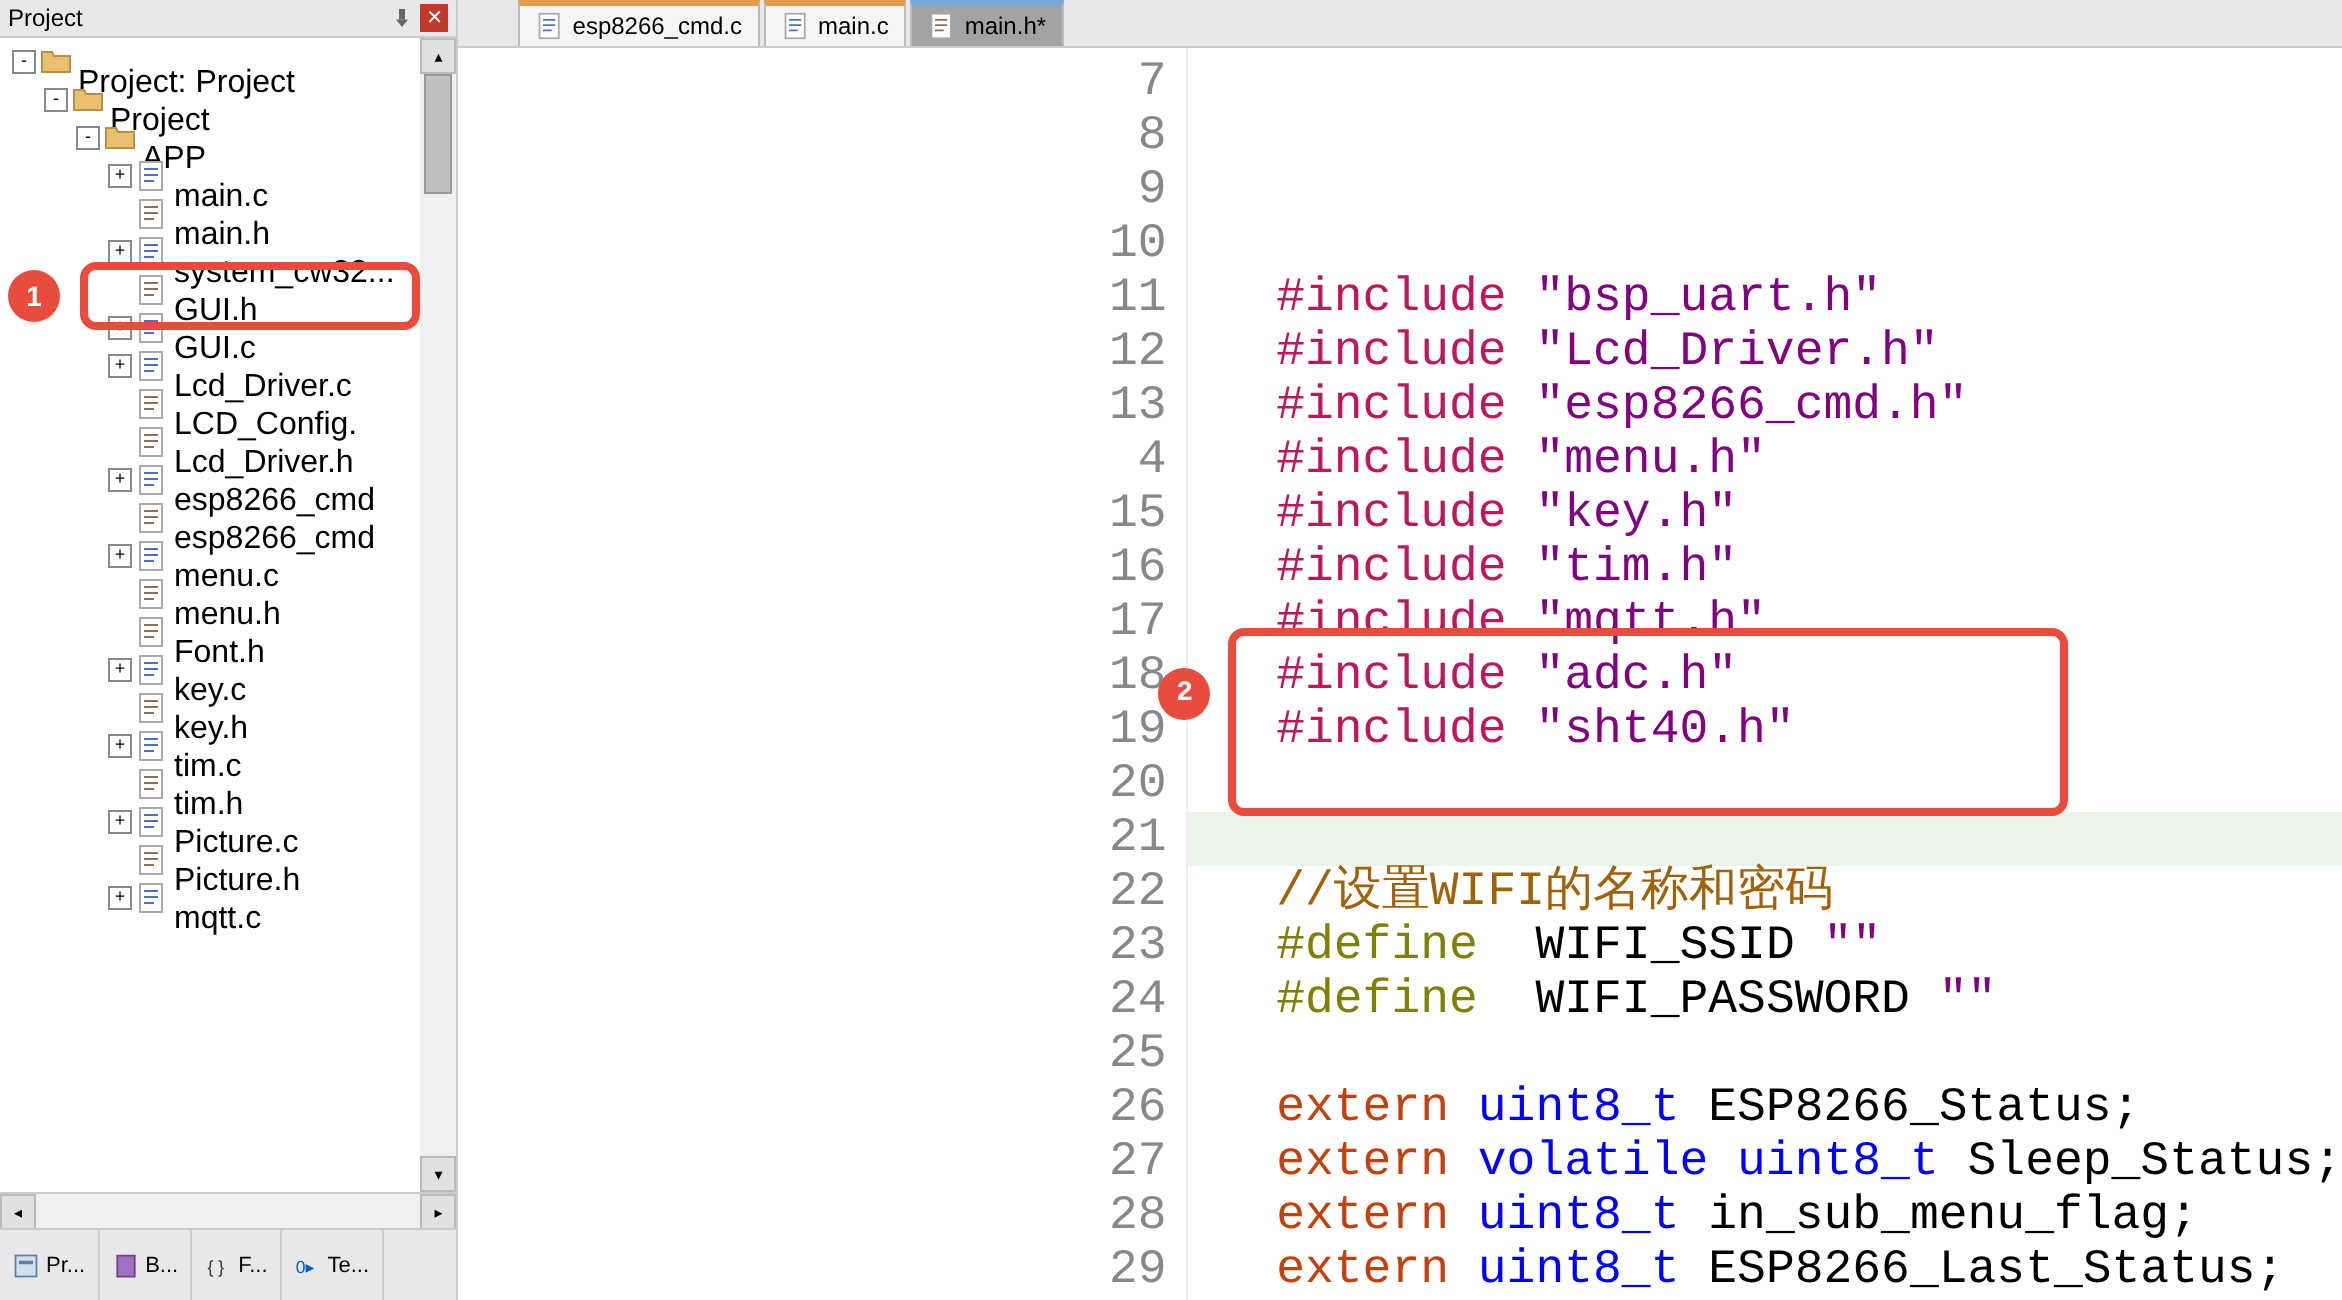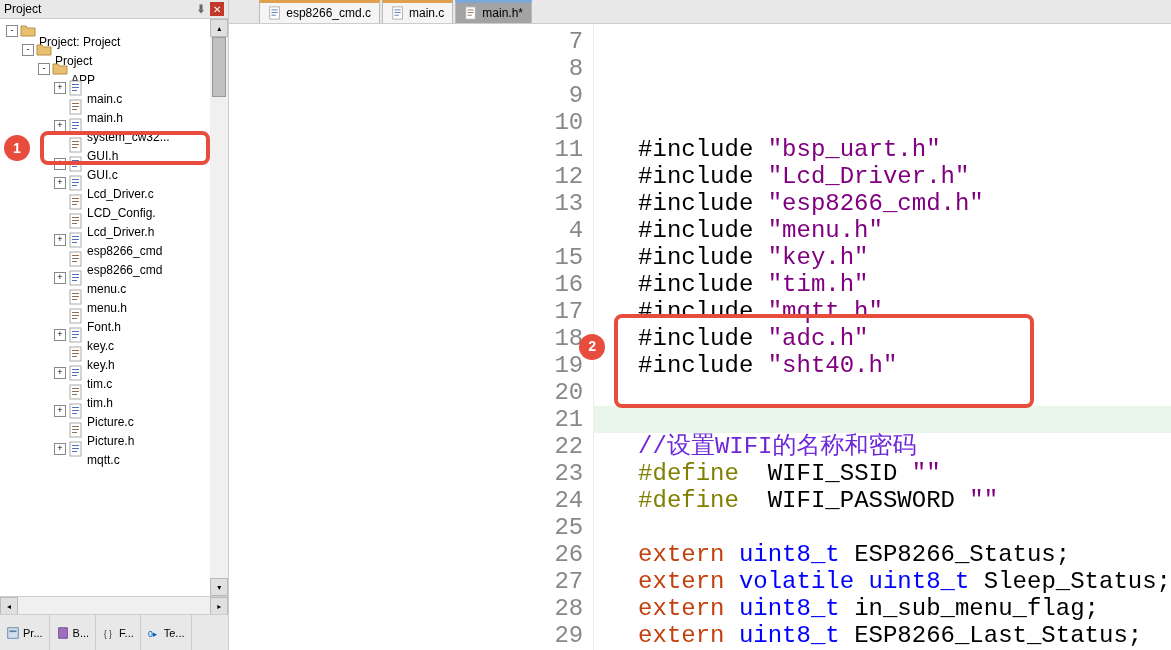--- a/index.html
+++ b/index.html
@@ -12,21 +12,21 @@
     .panel-icon { width: 14px; height: 14px; display: flex; align-items: center; justify-content: center; font-size: 10px; cursor: pointer; }
     .panel-icon.close { background: #c0392b; color: white; }
     .panel-icon.pin svg { width: 12px; height: 12px; }
     
     .tree { flex: 1; overflow-y: auto; overflow-x: hidden; padding: 2px; background: white; position: relative; }
     .tree-row { display: flex; align-items: center; height: 19px; padding-left: 4px; white-space: nowrap; cursor: pointer; }
     .tree-indent { display: inline-block; }
     .expander { display: inline-flex; align-items: center; justify-content: center; width: 12px; height: 12px; border: 1px solid #888; font-size: 9px; line-height: 1; cursor: pointer; margin-right: 2px; background: white; }
     .expander.none { border: none; background: none; }
     .file-icon { display: inline-flex; width: 16px; height: 16px; margin-right: 3px; }
-    .tree-label { font-size: 12px; margin-top: 22px; }
+    .tree-label { font-size: 16px; margin-top: 22px; }
     
     .annot-circle { position: absolute; width: 26px; height: 26px; border-radius: 50%; background: #e74c3c; color: white; display: flex; align-items: center; justify-content: center; font-weight: bold; font-size: 14px; z-index: 10; }
     .annot-box { position: absolute; border: 4px solid #e74c3c; border-radius: 8px; z-index: 9; pointer-events: none; }
     
     .scrollbar-v { width: 18px; background: #f0f0f0; display: flex; flex-direction: column; }
     .sb-btn { height: 18px; background: #e0e0e0; border: 1px solid #bbb; display: flex; align-items: center; justify-content: center; font-size: 8px; cursor: pointer; }
     .sb-track { flex: 1; position: relative; }
     .sb-thumb { position: absolute; top: 0; left: 2px; right: 2px; height: 60px; background: #c0c0c0; border: 1px solid #999; cursor: grab; }
     
     .bottom-tabs { display: flex; border-top: 1px solid #ccc; background: #e8e8e8; height: 36px; }
@@ -40,24 +40,24 @@
     .tab.inactive { border-top: 3px solid #e0a050; }
     .tab-icon { width: 14px; height: 14px; }
     
     .code-wrap { flex: 1; display: flex; overflow: hidden; position: relative; }
     .gutter { width: 365px; text-align: right; padding-right: 10px; font-family: "Courier New", monospace; font-size: 24px; color: #888; background: white; border-right: 1px solid #eee; line-height: 27px; padding-top: 4px; }
     .gutter-line { height: 27px; }
     .code { flex: 1; font-family: "Courier New", monospace; font-size: 24px; line-height: 27px; padding-left: 15px; padding-top: 4px; white-space: pre; position: relative; }
     .code-line { height: 27px; }
     .code-line.hl { background: #e8f5e8; margin-left: -15px; padding-left: 15px; }
     
-    .kw-include { color: #000000; }
+    .kw-include { color: #be185d; }
     .kw-str { color: #800080; }
     .kw-define { color: #808000; }
-    .kw-comment { color: #6d28d9; }
+    .kw-comment { color: #a16207; }
     .kw-extern { color: #c2410c; }
     .kw-type { color: #0000ff; }
     .kw-volatile { color: #0000ff; }
     .kw-ident { color: #000; }
     
     svg.folder { fill: #e0a050; }
   </style>
 </head>
 <body>
 

